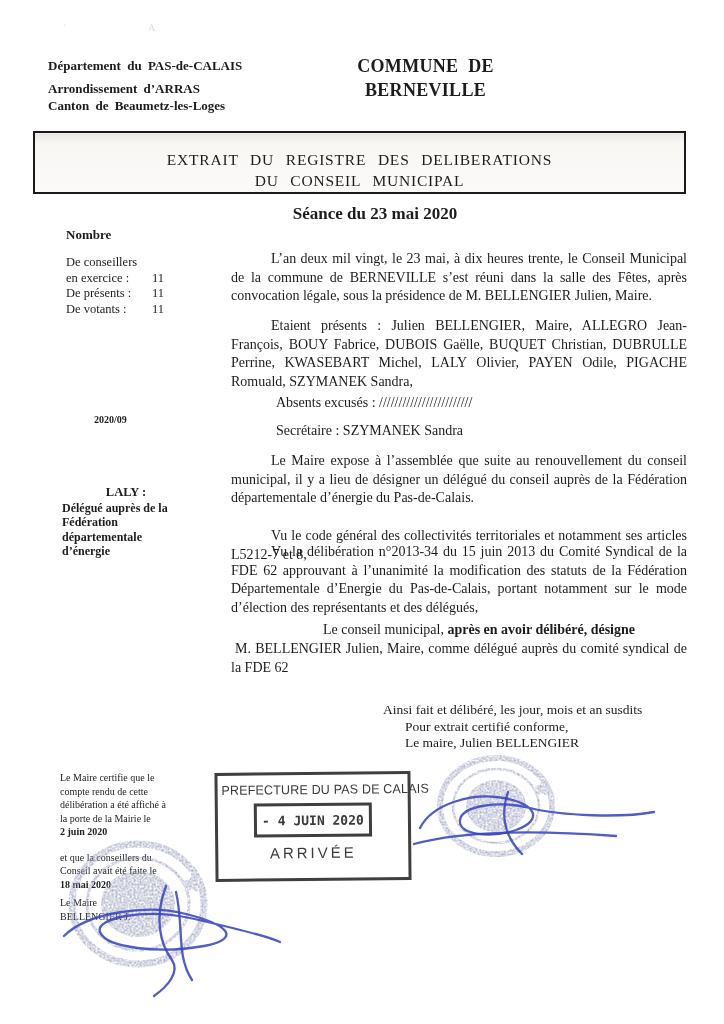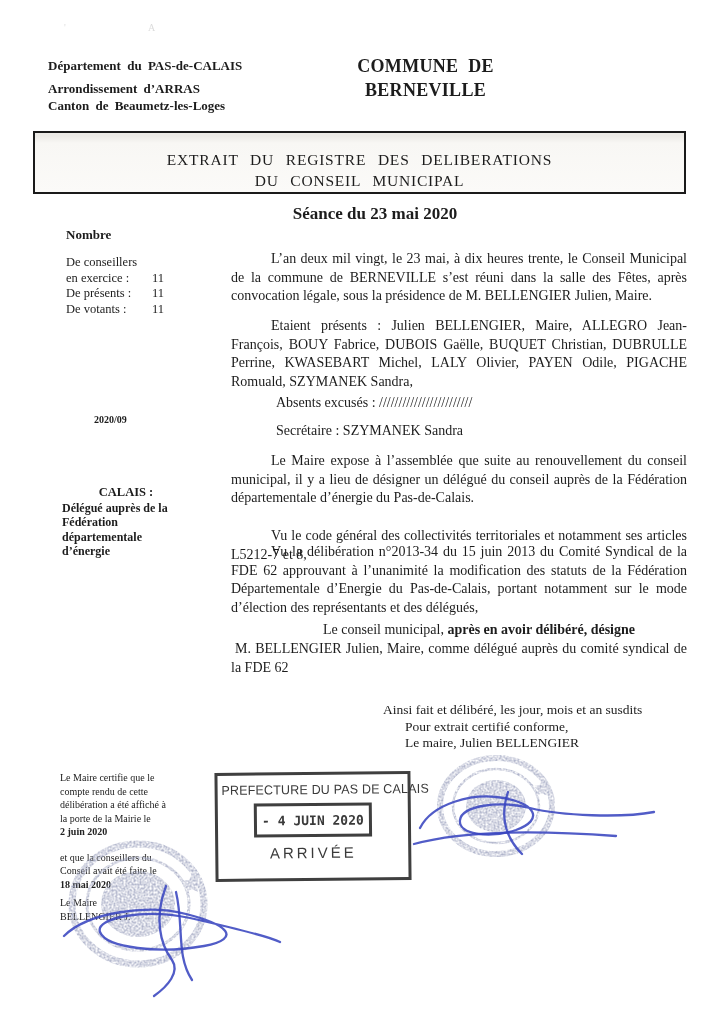--- a/index.html
+++ b/index.html
@@ -99,21 +99,21 @@
     </div>
     <div class="counter-row">
       <span>De votants :</span>
       <span>11</span>
     </div>
   </div>
 
   <div class="abs ref-number">2020/09</div>
 
   <div class="abs objet">
-    <div class="objet-title">CALAIS :</div>
+    <div class="objet-title">LALY :</div>
     <div>Délégué auprès de la</div>
     <div>Fédération</div>
     <div>départementale</div>
     <div>d’énergie</div>
   </div>
 
   <p class="abs bodyp indent" style="top:250px;">L’an deux mil vingt, le 23 mai, à dix heures trente, le Conseil Municipal de la commune de BERNEVILLE s’est réuni dans la salle des Fêtes, après convocation légale, sous la présidence de M. BELLENGIER Julien, Maire.</p>
   <p class="abs bodyp indent" style="top:317px;">Etaient présents : Julien BELLENGIER, Maire, ALLEGRO Jean-François, BOUY Fabrice, DUBOIS Gaëlle, BUQUET Christian, DUBRULLE Perrine, KWASEBART Michel, LALY Olivier, PAYEN Odile, PIGACHE Romuald, SZYMANEK Sandra,</p>
   <p class="abs bodyp inline-lab" style="top:394px;text-align:left;">Absents  excusés : ////////////////////////</p>
   <p class="abs bodyp inline-lab" style="top:422px;text-align:left;">Secrétaire : SZYMANEK Sandra</p>

